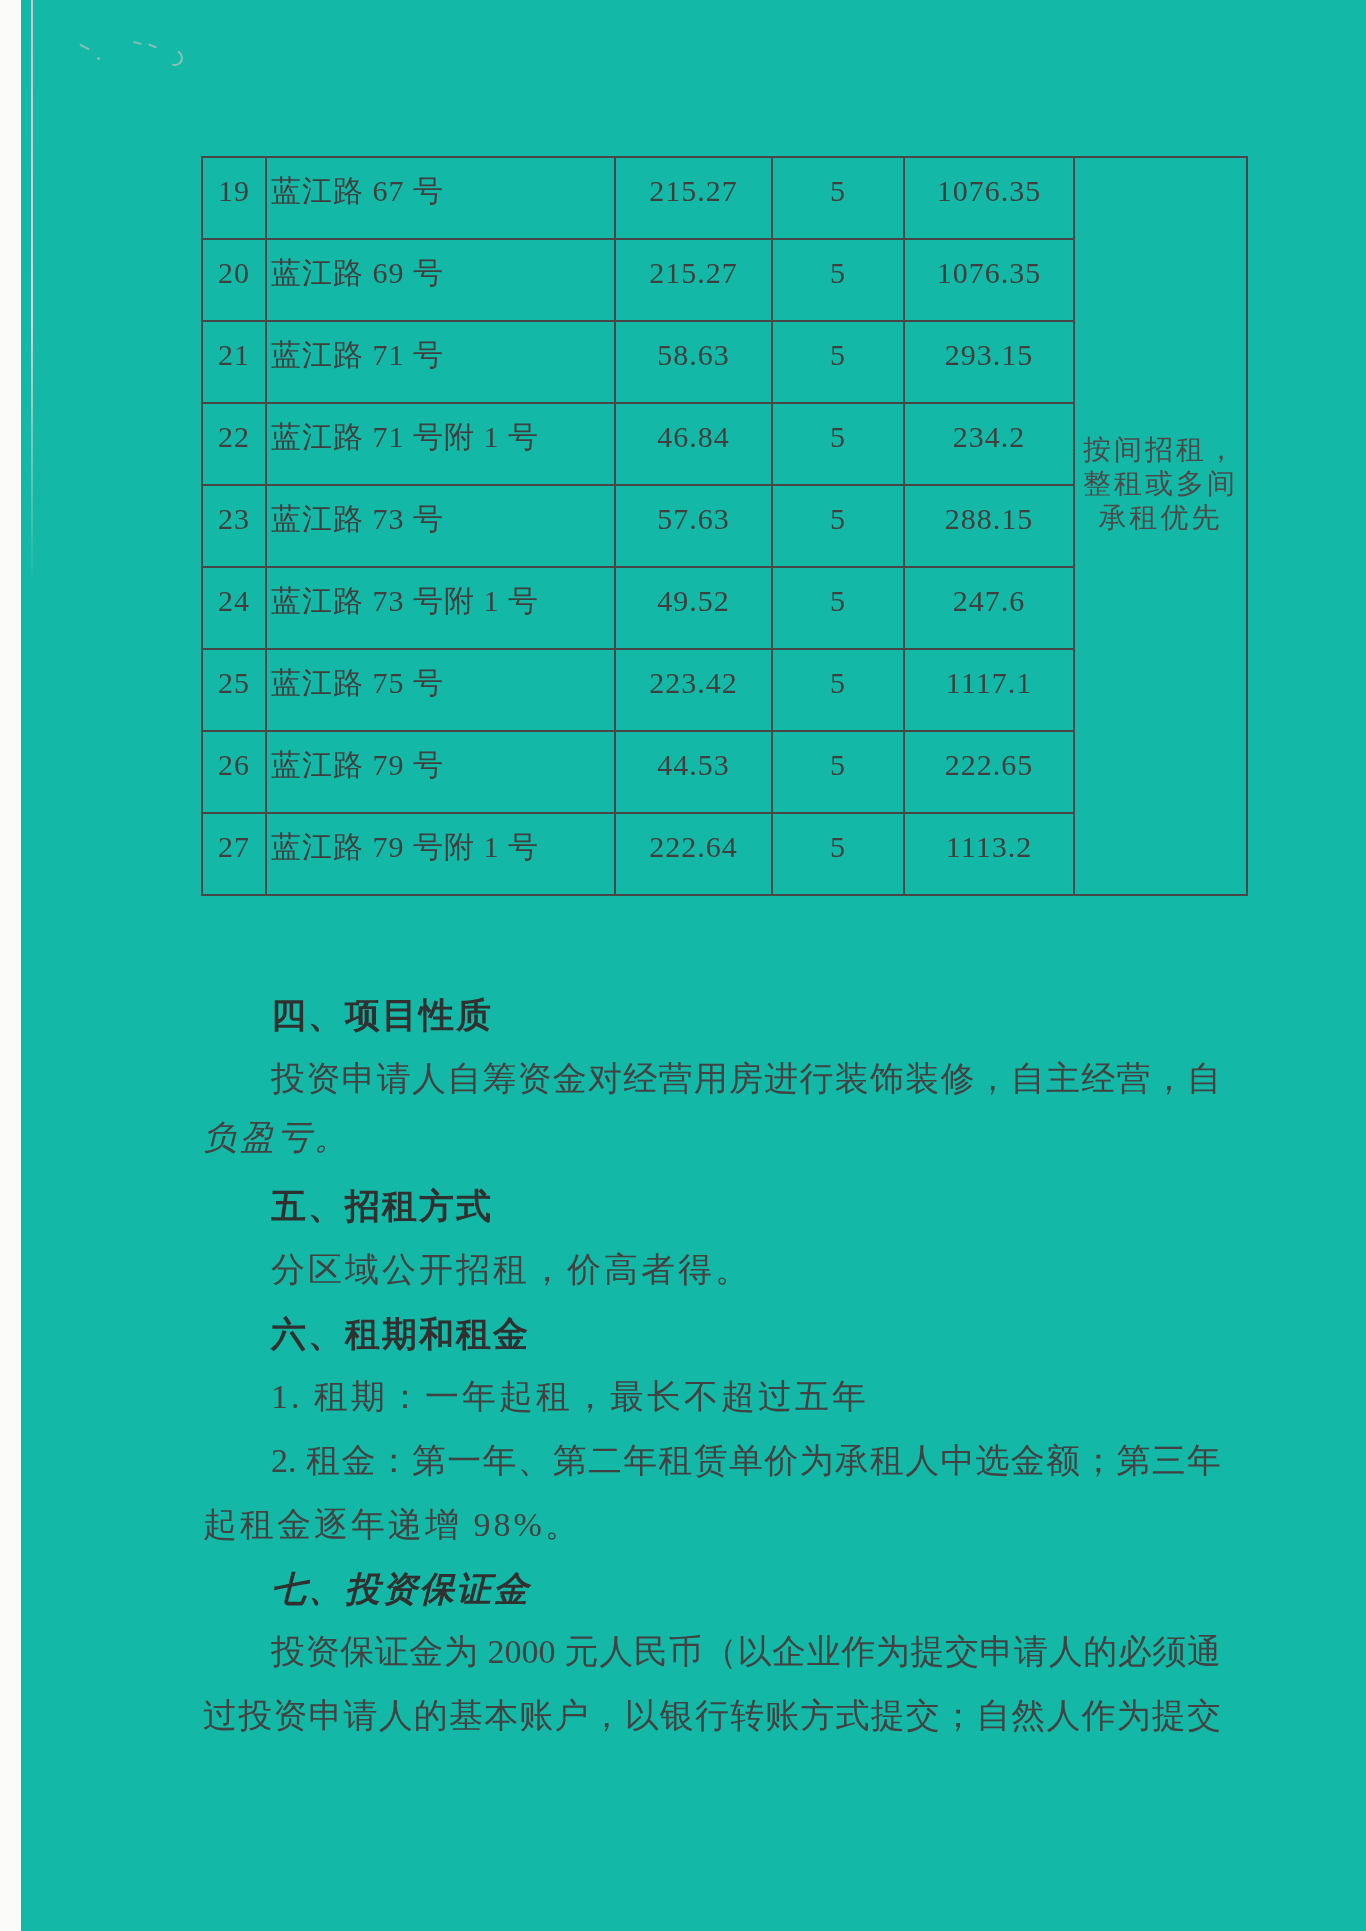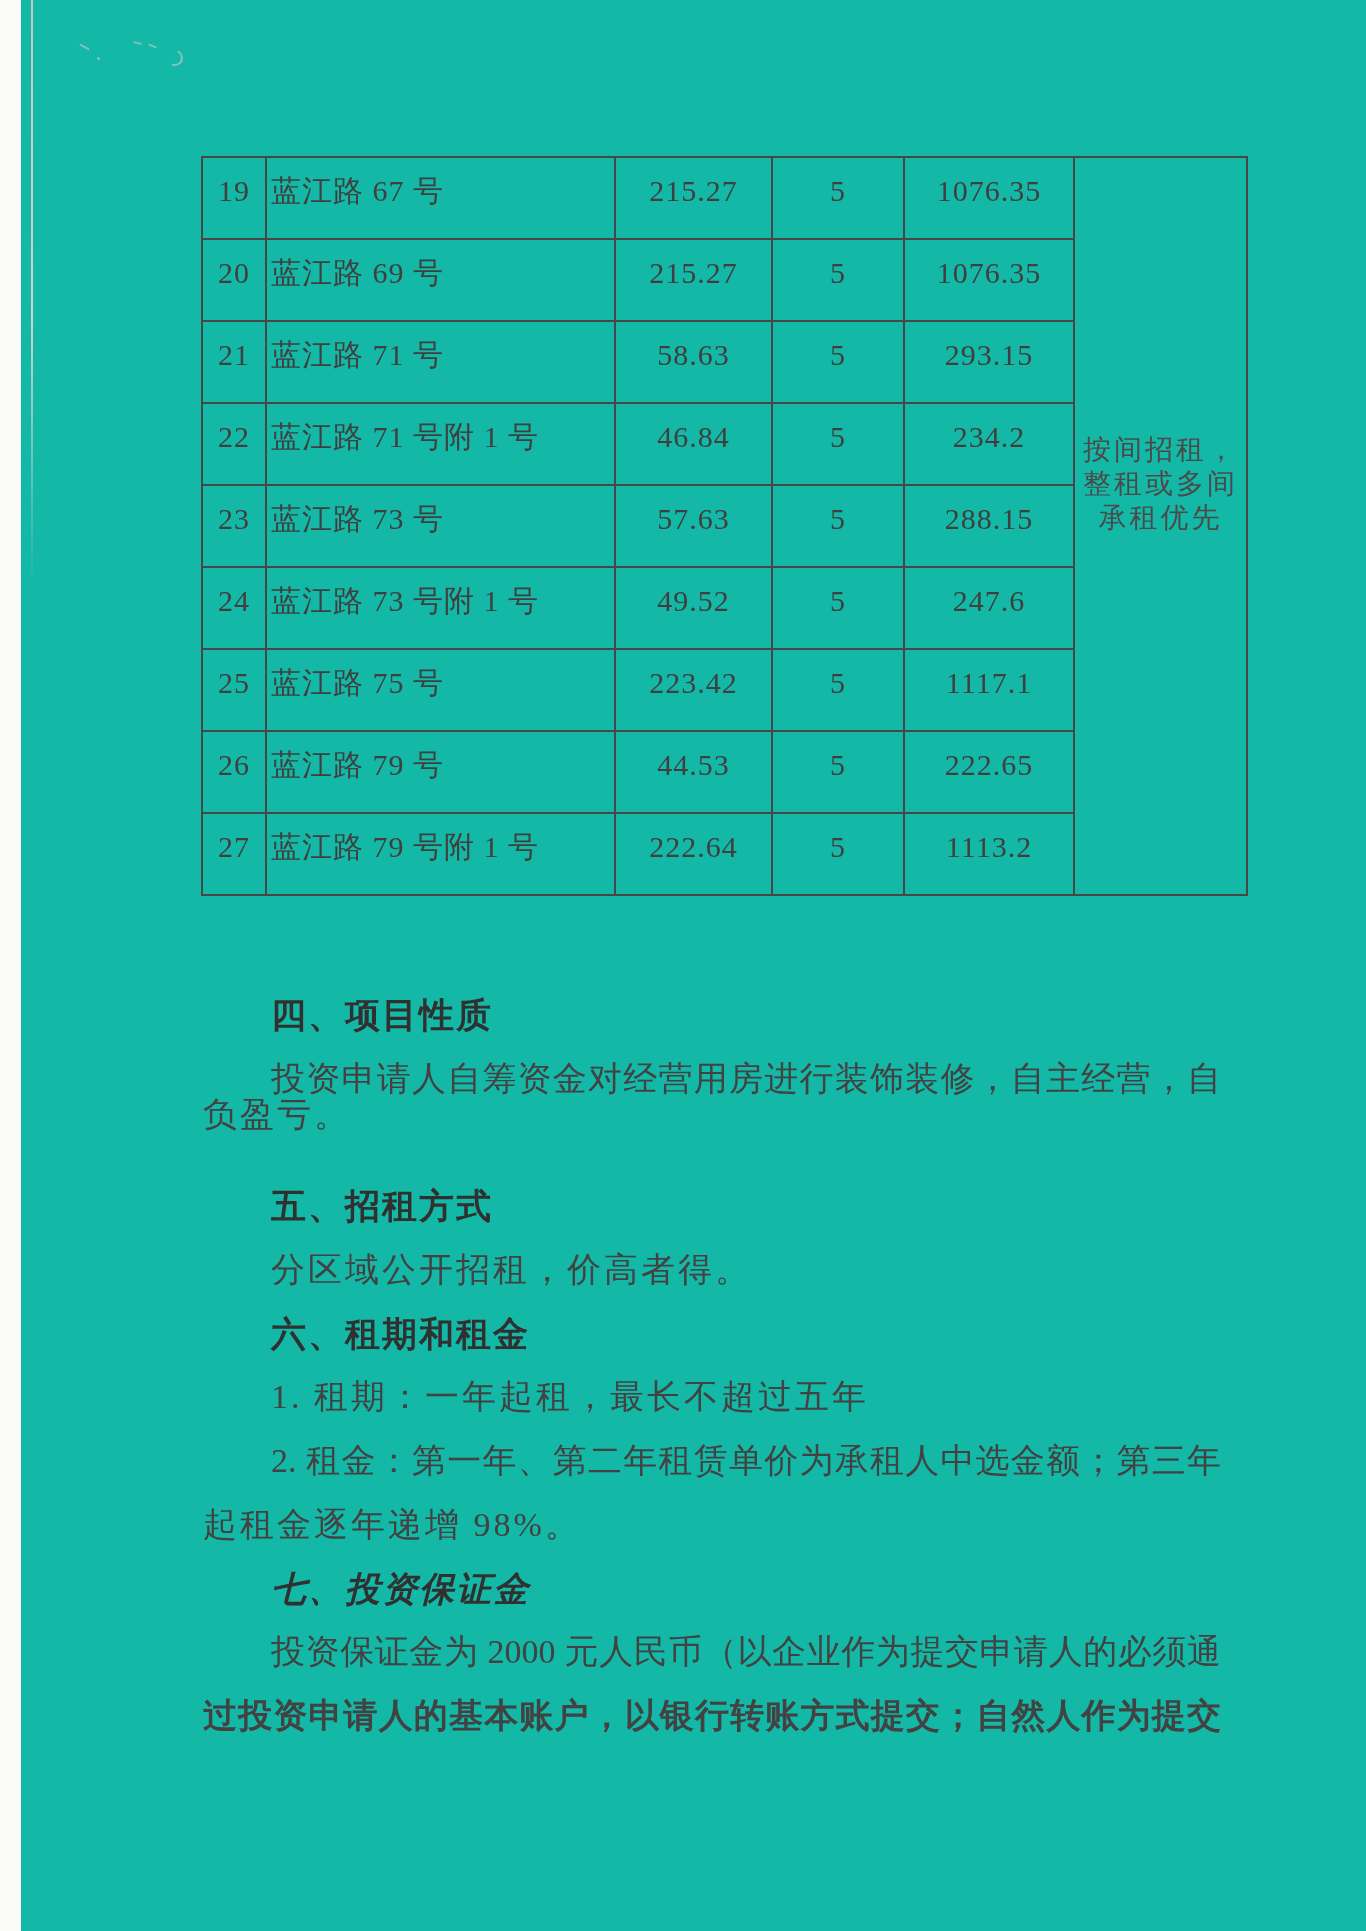--- a/index.html
+++ b/index.html
@@ -195,25 +195,25 @@
           <td>222.64</td>
           <td>5</td>
           <td>1113.2</td>
         </tr>
       </tbody>
   </table>
 
   <div>
       <div class="line heading" style="top: 993px;">四、项目性质</div>
       <div class="line indent justify" style="top: 1057px;">投资申请人自筹资金对经营用房进行装饰装修，自主经营，自</div>
-      <div class="line" style="top: 1093px;">负盈亏。</div>
+      <div class="line" style="top: 1116px; font-style: italic;">负盈亏。</div>
       <div class="line heading" style="top: 1184px;">五、招租方式</div>
       <div class="line indent" style="top: 1248px;">分区域公开招租，价高者得。</div>
       <div class="line heading" style="top: 1312px;">六、租期和租金</div>
       <div class="line indent" style="top: 1375px;">1. 租期：一年起租，最长不超过五年</div>
       <div class="line indent justify" style="top: 1439px;">2. 租金：第一年、第二年租赁单价为承租人中选金额；第三年</div>
       <div class="line" style="top: 1503px;">起租金逐年递增 98%。</div>
       <div class="line heading" style="top: 1567px; font-style: italic;">七、投资保证金</div>
       <div class="line indent justify" style="top: 1630px;">投资保证金为 2000 元人民币（以企业作为提交申请人的必须通</div>
-      <div class="line justify" style="top: 1694px; font-weight: bold;">过投资申请人的基本账户，以银行转账方式提交；自然人作为提交</div>
+      <div class="line justify" style="top: 1694px;">过投资申请人的基本账户，以银行转账方式提交；自然人作为提交</div>
     </div>
 
 </div>
 
 </body></html>

